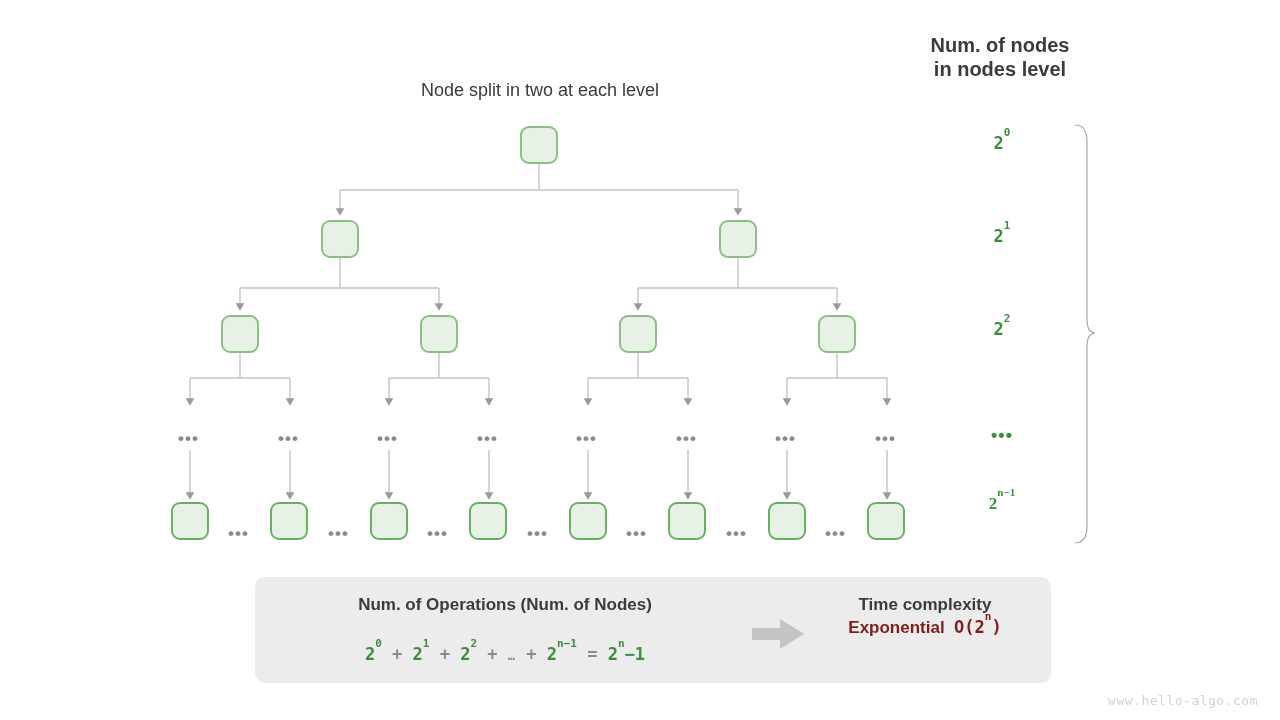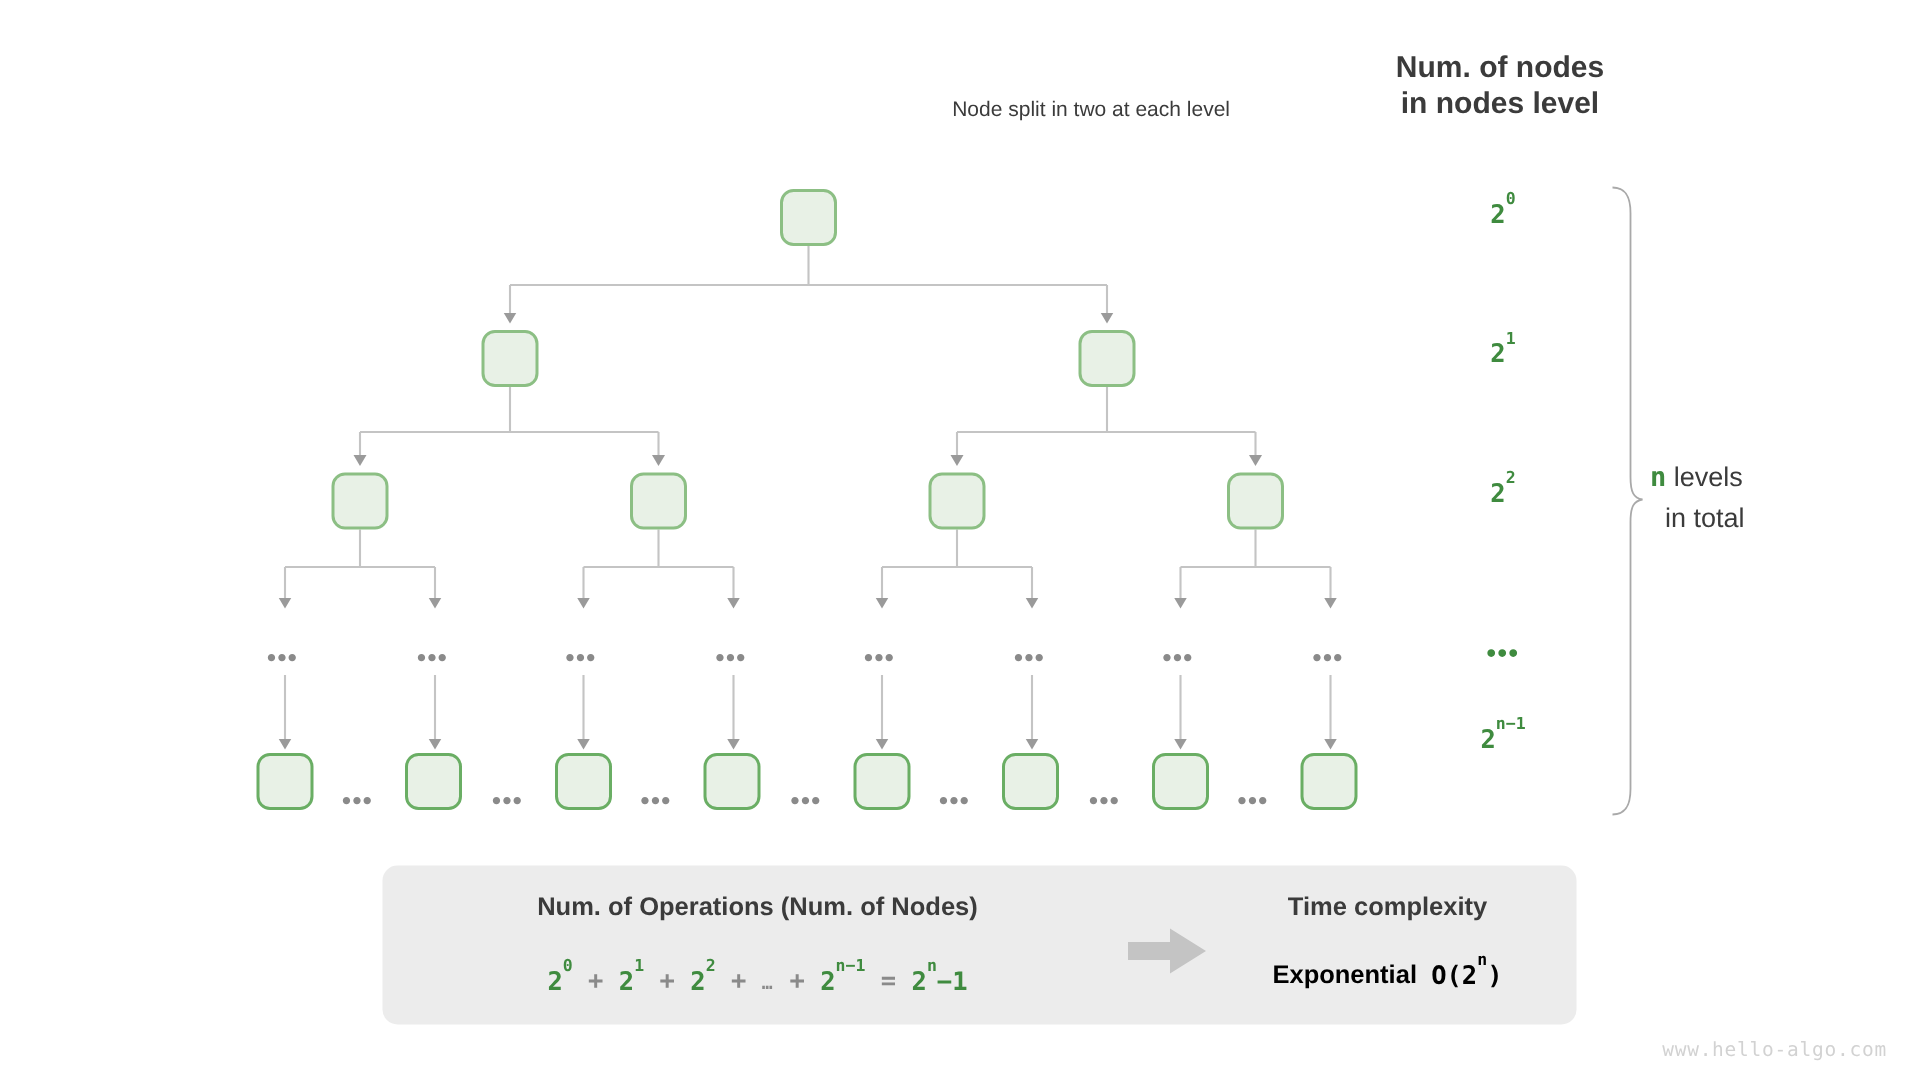--- a/index.html
+++ b/index.html
@@ -38,24 +38,24 @@
     width: 560px;
     text-align: center;
     font-size: 20px;
     font-weight: bold;
     color: #3b3b3b;
     letter-spacing: -0.2px;
   }
   .title-sub {
     position: absolute;
     left: 260px;
-    top: 64px;
+    top: 80px;
     width: 560px;
-    text-align: right;
-    font-size: 14px;
+    text-align: center;
+    font-size: 18px;
     font-weight: normal;
     color: #3b3b3b;
   }
   .col-title {
     position: absolute;
     left: 900px;
     top: 33px;
     width: 200px;
     text-align: center;
     font-size: 20px;
@@ -172,24 +172,24 @@
     font-size: 17px;
     font-weight: bold;
     white-space: nowrap;
     color: #8a8a8a;
   }
   .sum-formula .g { color: #3f8b3f; }
   .sum-formula .op { color: #8a8a8a; font-weight: bold; }
   .sum-formula sup { font-size: 11px; position: relative; top: -0.55em; }
   .sum-formula .ell { font-size: 12px; letter-spacing: 1px; }
   .sum-complexity {
-    margin-top: 24px;
-    font-size: 17px;
-    font-weight: bold;
-    color: #000000;
+    margin-top: 1px;
+    font-size: 17px;
+    font-weight: bold;
+    color: #7f1d1d;
     white-space: nowrap;
   }
   .sum-complexity .mono {
     font-family: "DejaVu Sans Mono", monospace;
     font-weight: bold;
   }
   .sum-complexity .mono sup { font-size: 11px; position: relative; top: -0.55em; }
   .arrow-icon {
     position: absolute;
     left: 495px;
@@ -323,29 +323,24 @@
   <div class="level-count" style="top:132px;">
     <span>2</span><sup>0</sup>
   </div>
   <div class="level-count" style="top:225px;">
     <span>2</span><sup>1</sup>
   </div>
   <div class="level-count" style="top:318px;">
     <span>2</span><sup>2</sup>
   </div>
   <div class="level-count ell" style="top:425px;">•••</div>
-  <div class="level-count" style="top:482px;">
+  <div class="level-count" style="top:492px;font-family:Liberation Serif, serif;">
     <span>2</span><sup>n−1</sup>
   </div>
 
-  <div class="total-label">
-    <span class="n">n</span>
-    <span>levels</span>
-    <span class="l2">in total</span>
-  </div>
 
   <div class="summary">
 
     <div class="sum-left">
       <div class="sum-head">Num. of Operations (Num. of Nodes)</div>
       <div class="sum-formula">
         <span class="g"><span>2</span><sup>0</sup></span>
         <span class="op">+</span>
         <span class="g"><span>2</span><sup>1</sup></span>
         <span class="op">+</span>

